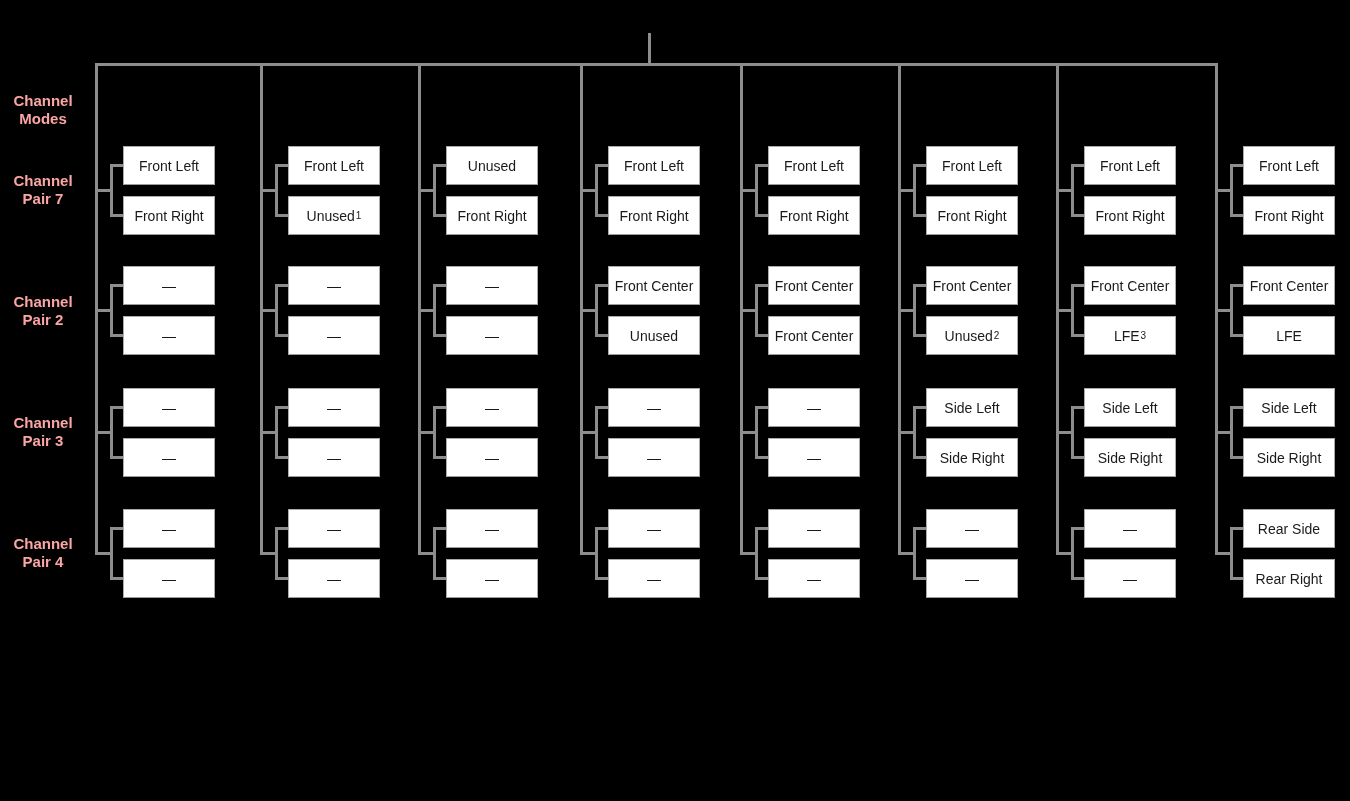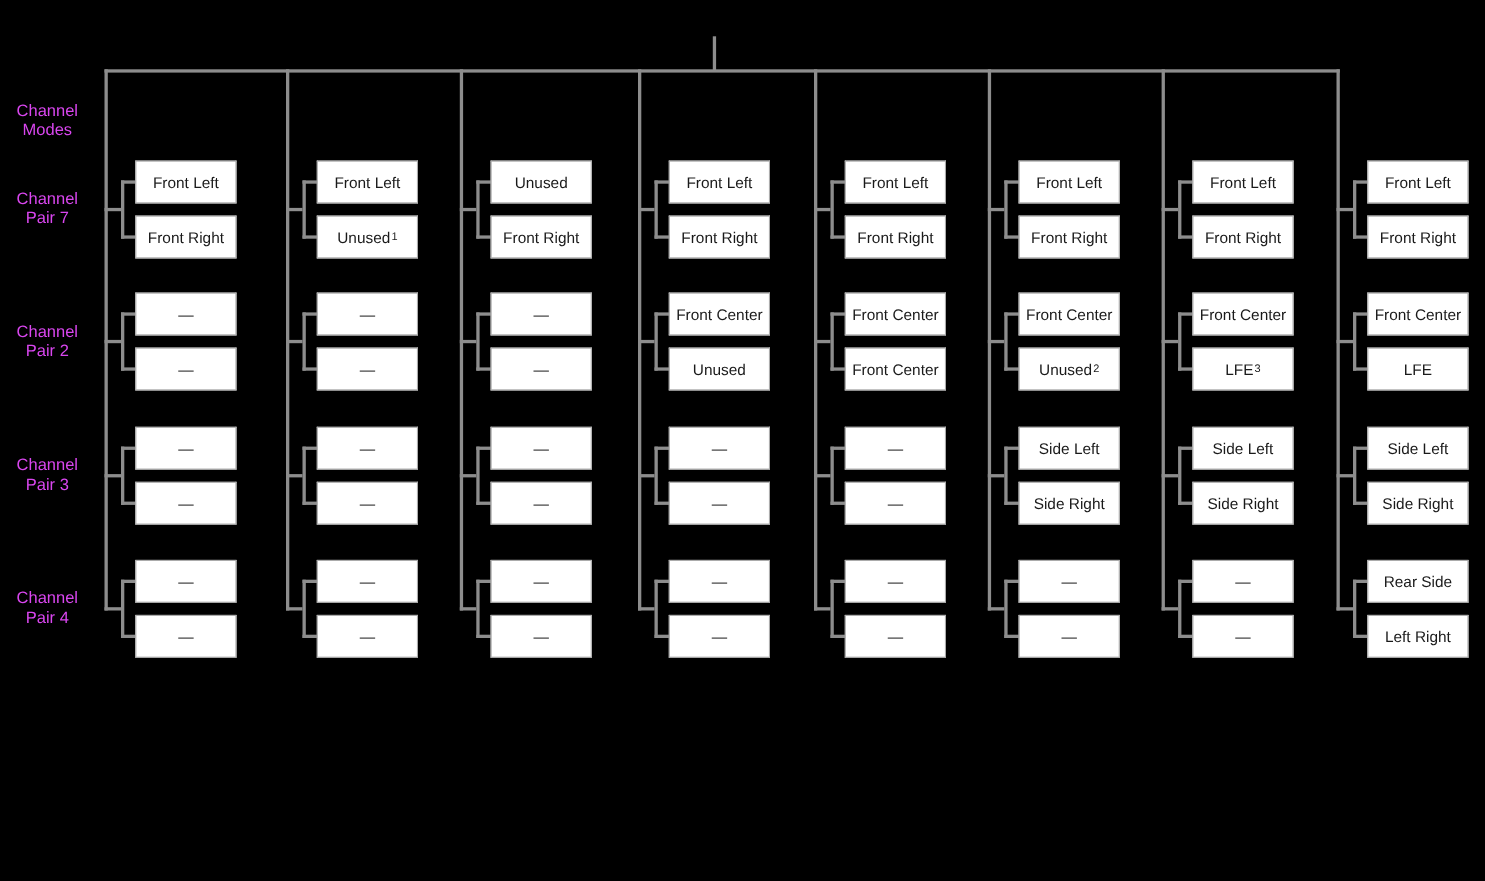--- a/index.html
+++ b/index.html
@@ -17,24 +17,24 @@
   }
   .hline, .vline {
     position: absolute;
     background: #8d8d8d;
   }
   .row-label {
     position: absolute;
     left: 0;
     width: 86px;
     text-align: center;
-    color: #d946ef;
+    color: #fca5a5;
     font-size: 15px;
     line-height: 18px;
-    font-weight: normal;
+    font-weight: bold;
   }
   .channel-box {
     position: absolute;
     width: 92px;
     height: 39px;
     background: #ffffff;
     border: 1px solid #ababab;
     border-bottom-color: #9c9c9c;
     box-sizing: border-box;
     display: flex;
@@ -416,17 +416,17 @@
           <span>Side Right</span>
         </div>
         <div class="hline" style="left: 1215px; top: 552px; width: 15px; height: 3px;"></div>
         <div class="vline" style="left: 1230px; top: 527px; width: 3px; height: 53px;"></div>
         <div class="hline" style="left: 1230px; top: 527px; width: 13px; height: 3px;"></div>
         <div class="hline" style="left: 1230px; top: 577px; width: 13px; height: 3px;"></div>
         <div class="channel-box" style="left: 1243px; top: 509px;">
           <span>Rear Side</span>
         </div>
         <div class="channel-box" style="left: 1243px; top: 559px;">
-          <span>Left Right</span>
+          <span>Rear Right</span>
         </div>
       </div>
     </div>
 </div>
 
 </body></html>

